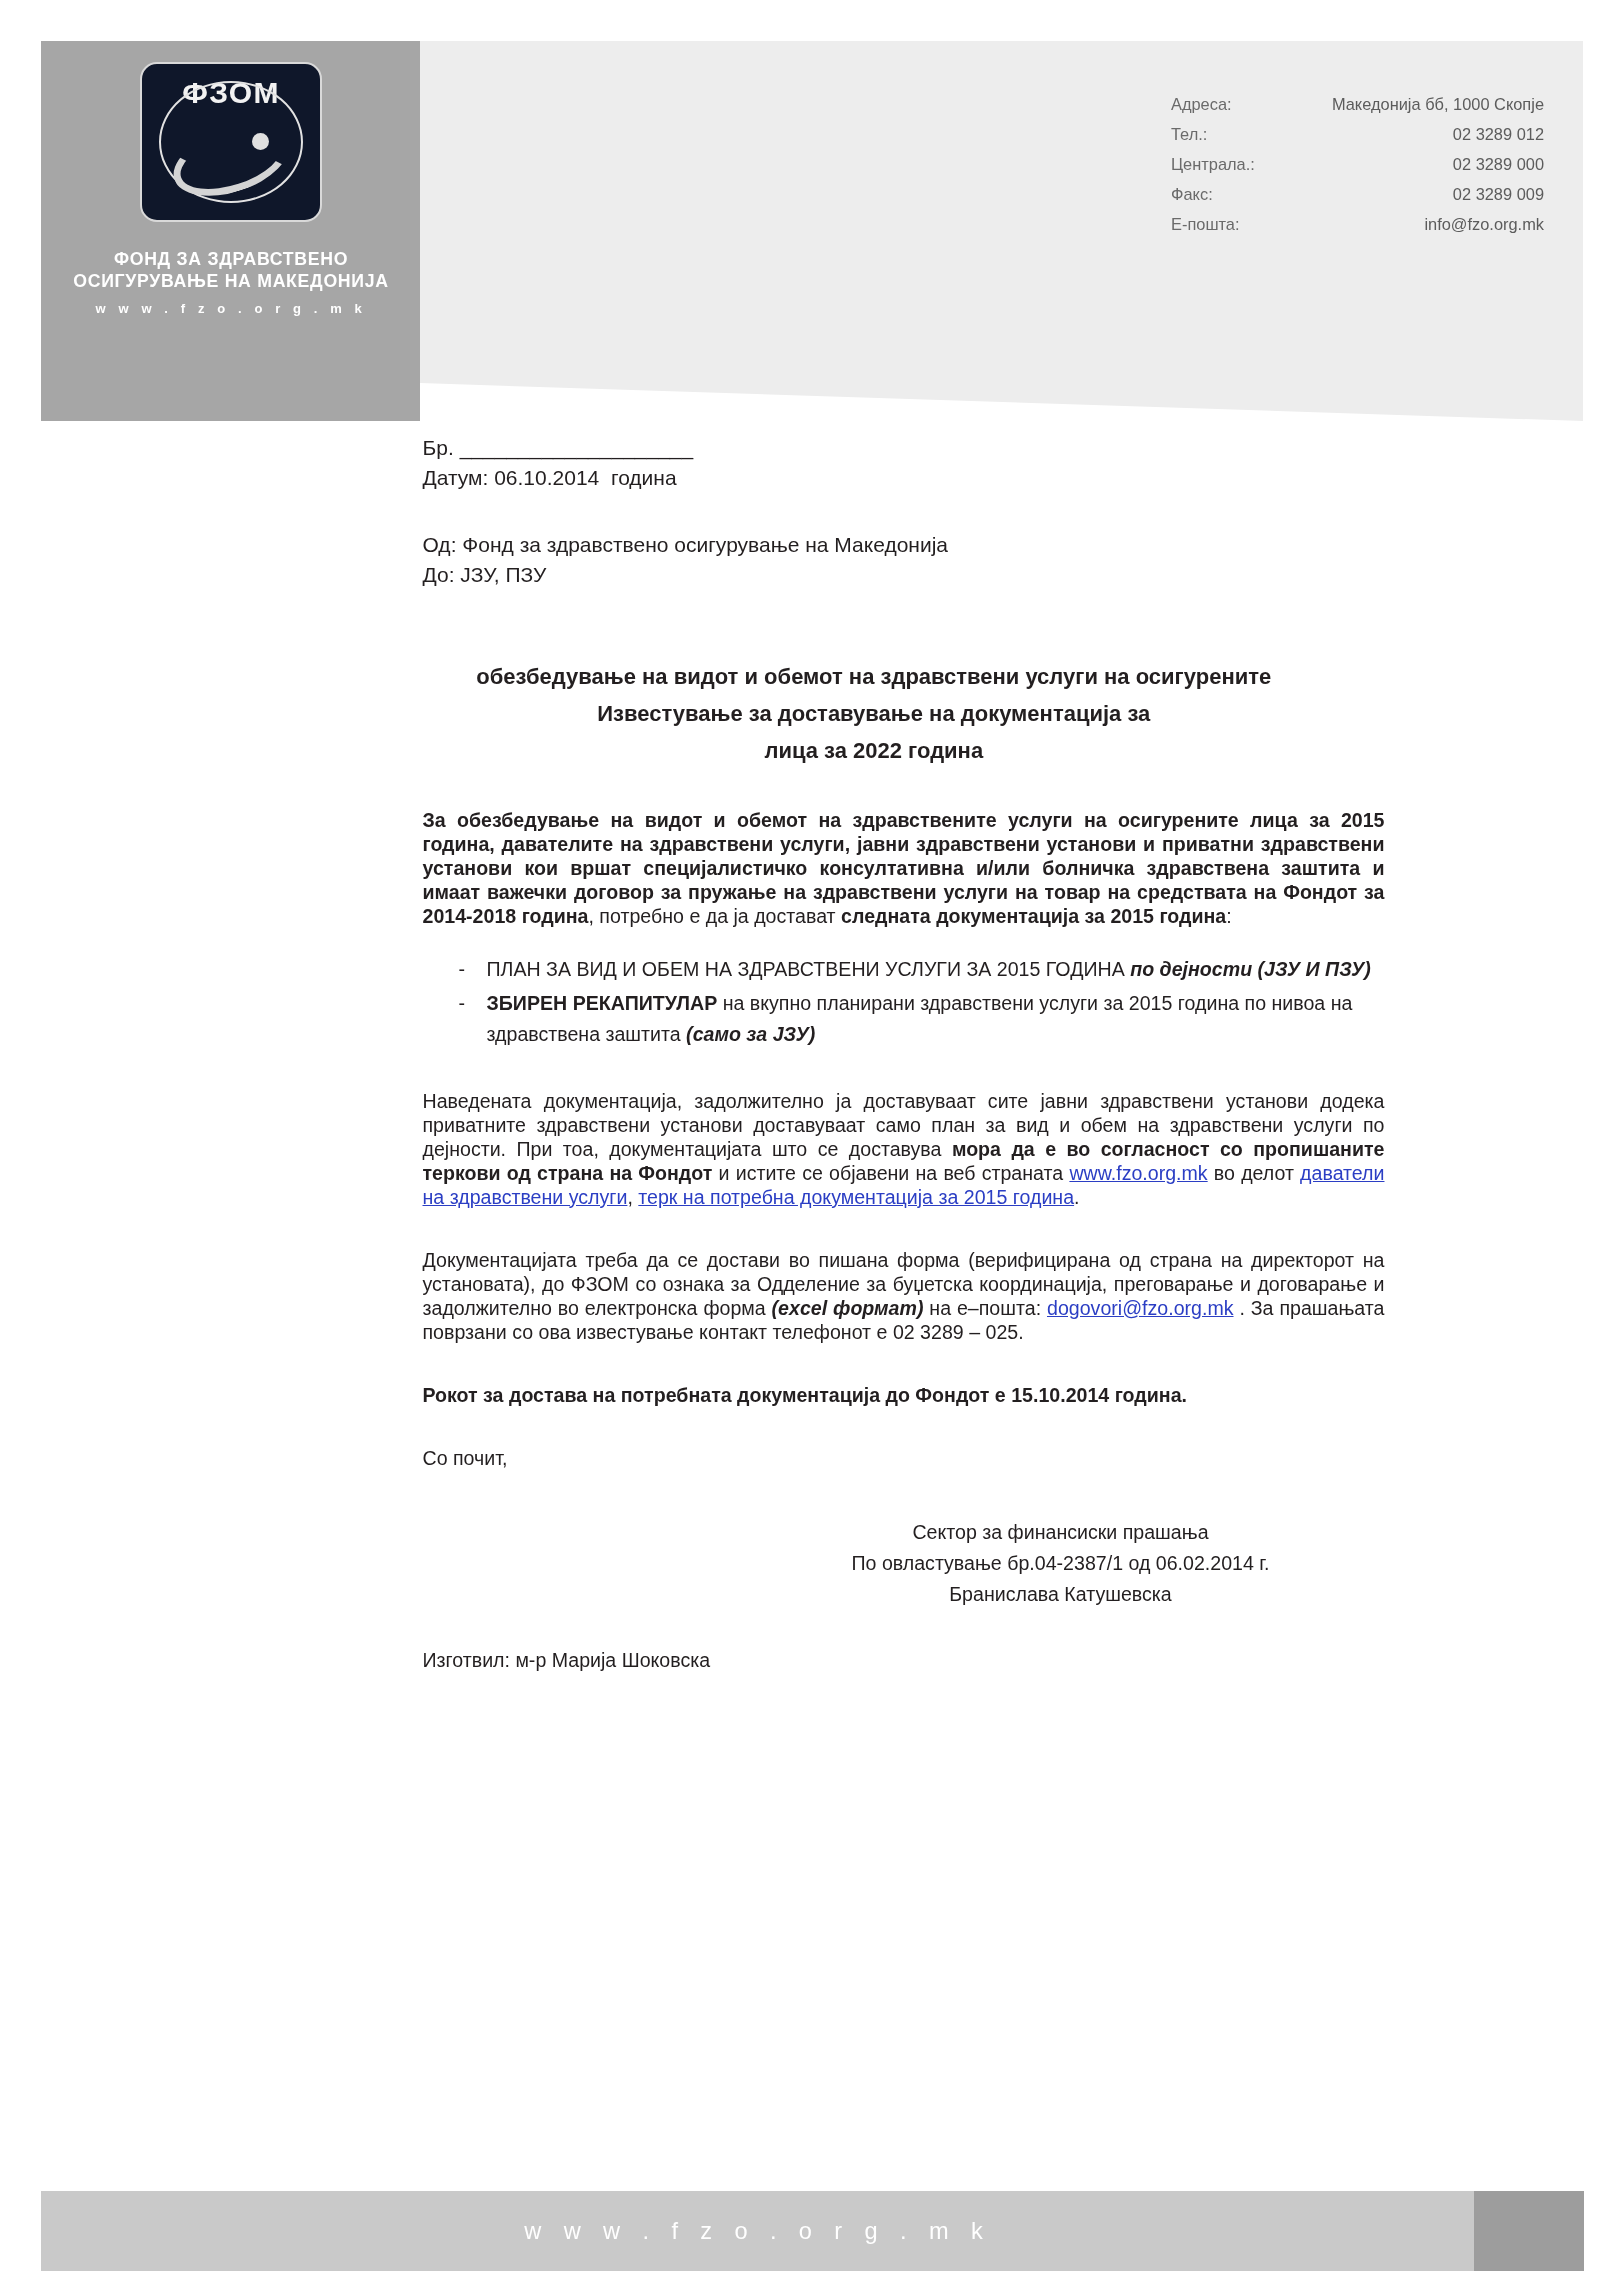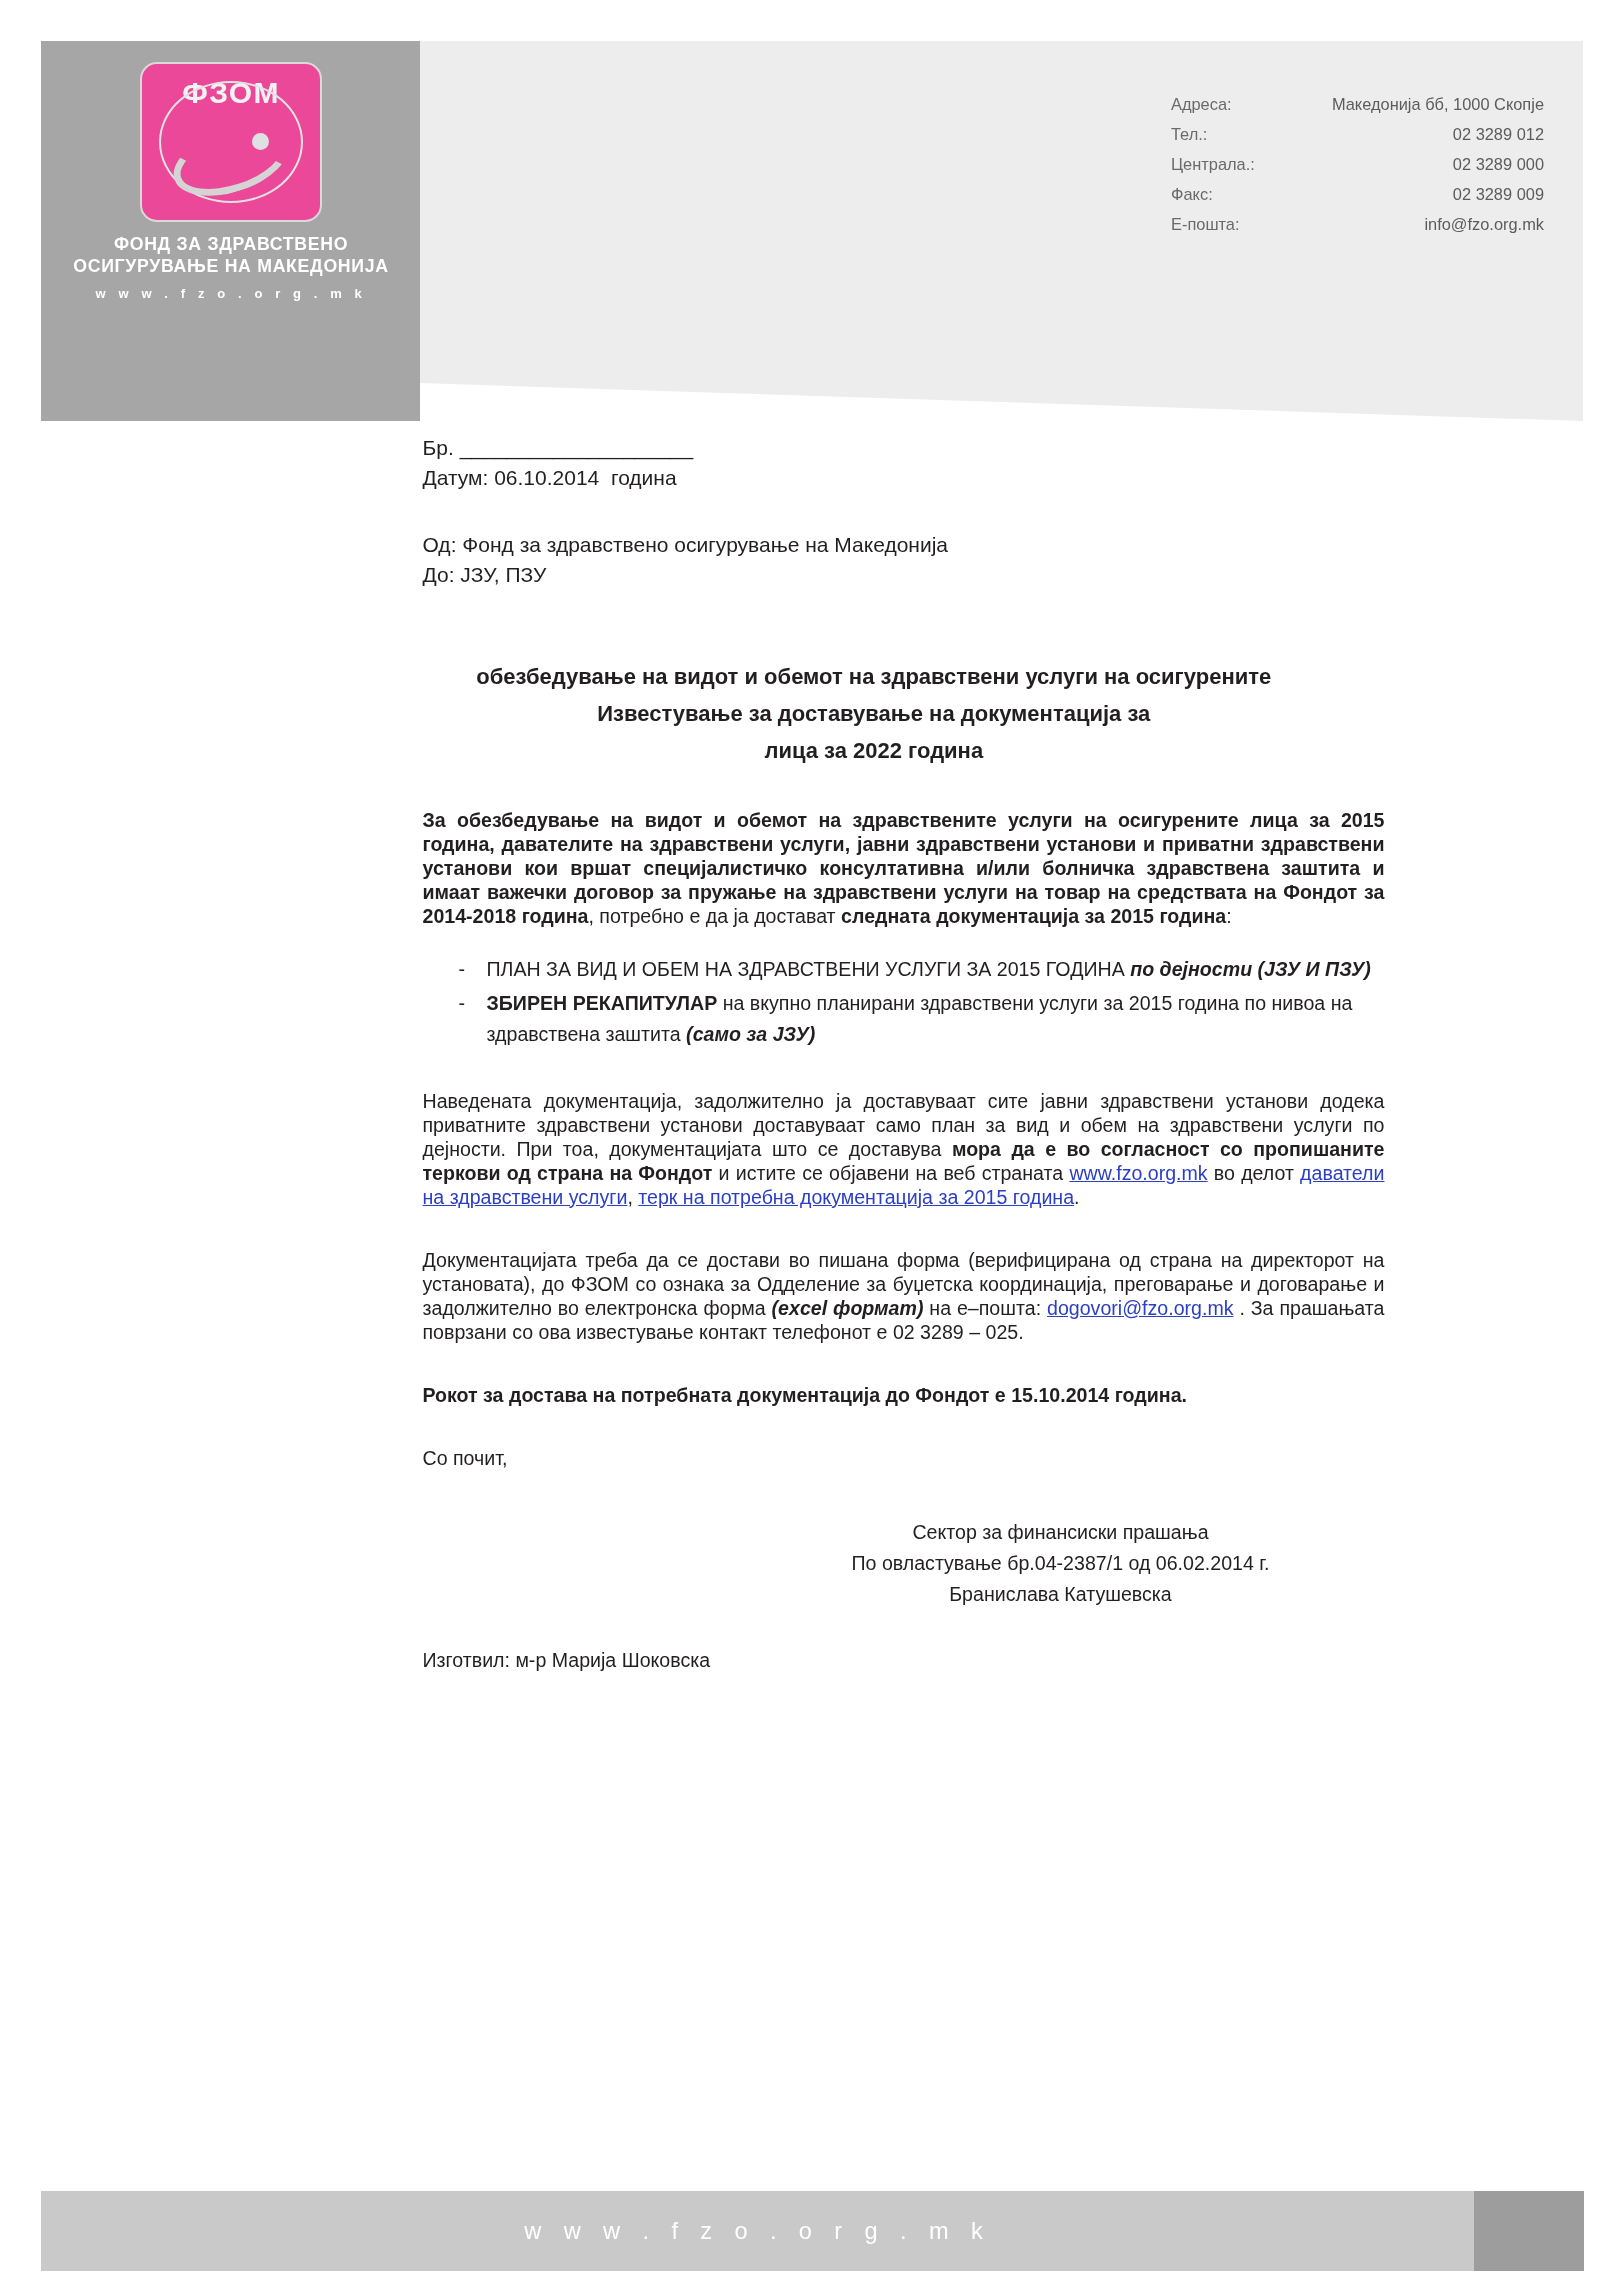--- a/index.html
+++ b/index.html
@@ -57,21 +57,21 @@
     width: 380px;
     text-align: center;
   }
   .logo-badge {
     width: 178px;
     height: 156px;
     margin: 0 auto;
     border: 2px solid #d9d9d9;
     border-radius: 17px;
     position: relative;
-    background: #ec4899;
+    background: #0f172a;
   }
   .logo-badge .ring {
     position: absolute;
     left: 50%;
     top: 50%;
     transform: translate(-50%,-50%);
     width: 140px;
     height: 118px;
     border: 2px solid #e2e2e2;
     border-radius: 50%;
@@ -109,21 +109,21 @@
     background: #e0e0e0;
   }
   .logo-text1, .logo-text2 {
     margin-top: 0;
     font-size: 17.7px;
     font-weight: bold;
     color: #ffffff;
     letter-spacing: 0.7px;
     line-height: 22px;
   }
-  .logo-text1 { margin-top: 11px; }
+  .logo-text1 { margin-top: 26px; }
   .logo-url {
     margin-top: 9.2px;
     font-size: 13px;
     font-weight: bold;
     color: #ffffff;
     letter-spacing: 4.6px;
   }
 
   
   .contacts {

